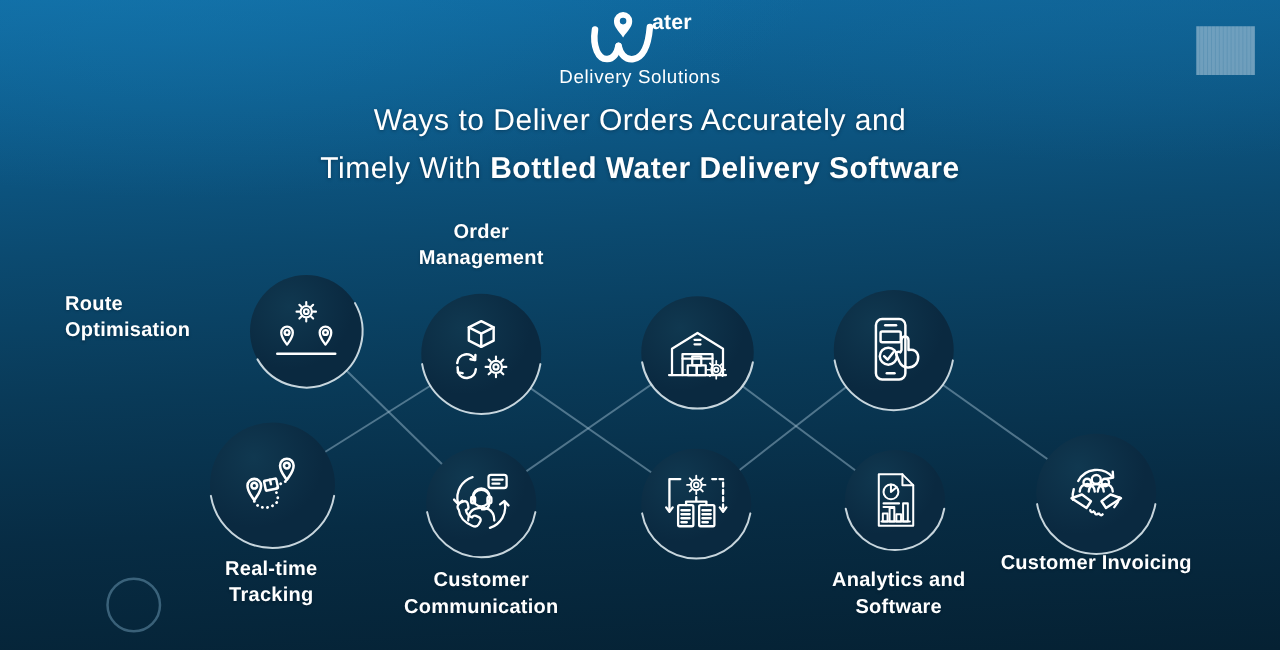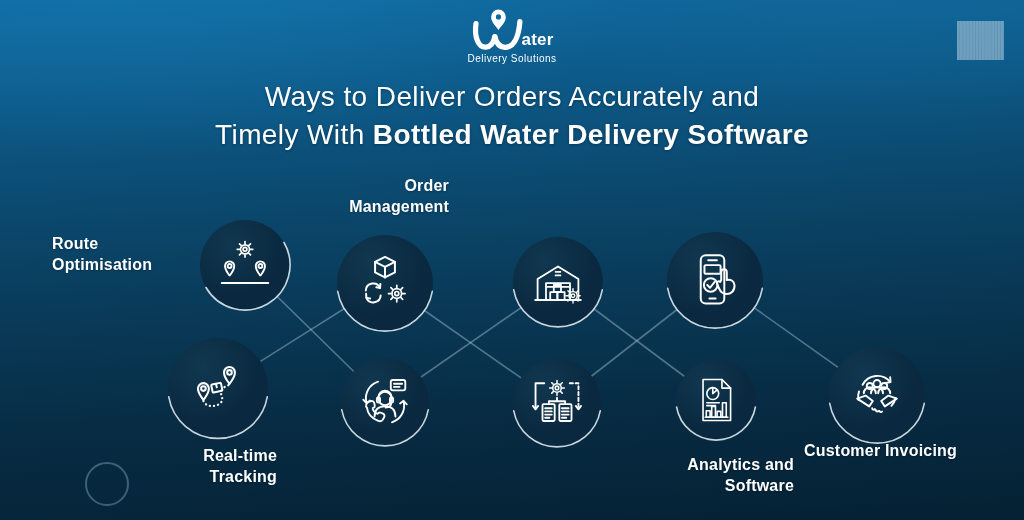--- a/index.html
+++ b/index.html
@@ -9,34 +9,34 @@
     background:
       radial-gradient(90% 70% at 15% -8%, rgba(23,122,176,.55) 0%, rgba(23,122,176,0) 55%),
       radial-gradient(80% 60% at 88% -5%, rgba(20,105,155,.5) 0%, rgba(20,105,155,0) 50%),
       linear-gradient(177deg,#0f6ba3 0%,#0d5c8c 16%,#0b4a70 36%,#093a58 56%,#072c44 76%,#052133 100%);
   }
   svg{display:block}
   .bg-svg{position:absolute;inset:0;z-index:1}
   .icon-svg{position:absolute;z-index:3;stroke:#fff;fill:none;stroke-linecap:round;stroke-linejoin:round}
   .feature-label{
     position:absolute;z-index:4;color:#fff;font-weight:700;
-    font-size:16px;line-height:20.5px;text-align:right;letter-spacing:.2px;
+    font-size:16px;line-height:20.5px;text-align:center;letter-spacing:.2px;
     text-shadow:0 1px 2px rgba(0,20,35,.35);
   }
   .title{
     position:absolute;z-index:4;top:78px;left:0;right:0;text-align:center;
-    font-size:28px;line-height:38px;font-weight:400;letter-spacing:.4px;color:#fff;
+    font-size:24px;line-height:38px;font-weight:400;letter-spacing:.4px;color:#fff;
     text-shadow:0 1px 3px rgba(0,20,35,.4);
   }
   .title b{font-weight:700}
   .logo{position:absolute;z-index:4;top:8px;left:50%;transform:translateX(-50%);
     display:flex;flex-direction:column;align-items:center}
-  .logo-row{display:flex;align-items:flex-end}
+  .logo-row{display:flex;align-items:flex-start}
   .logo-word{font-weight:700;font-size:17px;letter-spacing:.2px;margin-left:-5px;margin-bottom:4px}
-  .logo-tagline{font-size:10px;font-weight:400;letter-spacing:.5px;margin-top:-1px}
+  .logo-tagline{font-size:15px;font-weight:400;letter-spacing:.5px;margin-top:-1px}
   .dots-grid{
     position:absolute;z-index:2;left:957px;top:21px;width:47px;height:39px;opacity:.75;
     background-image:linear-gradient(#8fb4cc,#8fb4cc);
     background-size:3px 3px;background-repeat:space;
   }
   .defs-hidden{position:absolute;width:0;height:0;overflow:hidden}
 </style>
 </head>
 <body>
 
@@ -113,20 +113,21 @@
   </div>
 
   <div class="title">
     <span>Ways to Deliver Orders Accurately and</span><br>
     <span>Timely With </span><b>Bottled Water Delivery Software</b>
   </div>
 
   <div class="feature-label" style="left:52px;top:234px;width:140px;text-align:left">Route Optimisation</div>
   <div class="feature-label" style="left:321px;top:176px;width:128px">Order Management</div>
   <div class="feature-label" style="left:157px;top:446px;width:120px">Real-time Tracking</div>
+  <div class="feature-label" style="left:305px;top:455px;width:160px">Customer Communication</div>
   <div class="feature-label" style="left:644px;top:455px;width:150px">Analytics and Software</div>
   <div class="feature-label" style="left:797px;top:441px;width:160px">Customer Invoicing</div>
 
   <svg class="icon-svg" style="left:216px;top:236px" width="58" height="58" viewBox="0 0 100 100" stroke-width="3.4">
     <use href="#sym-gear" x="31" y="4" width="38" height="38"></use>
     <use href="#sym-pin" x="12" y="40" width="23" height="30"></use>
     <use href="#sym-pin" x="65" y="40" width="23" height="30"></use>
     <path d="M10,81 H90"></path>
   </svg>
 

